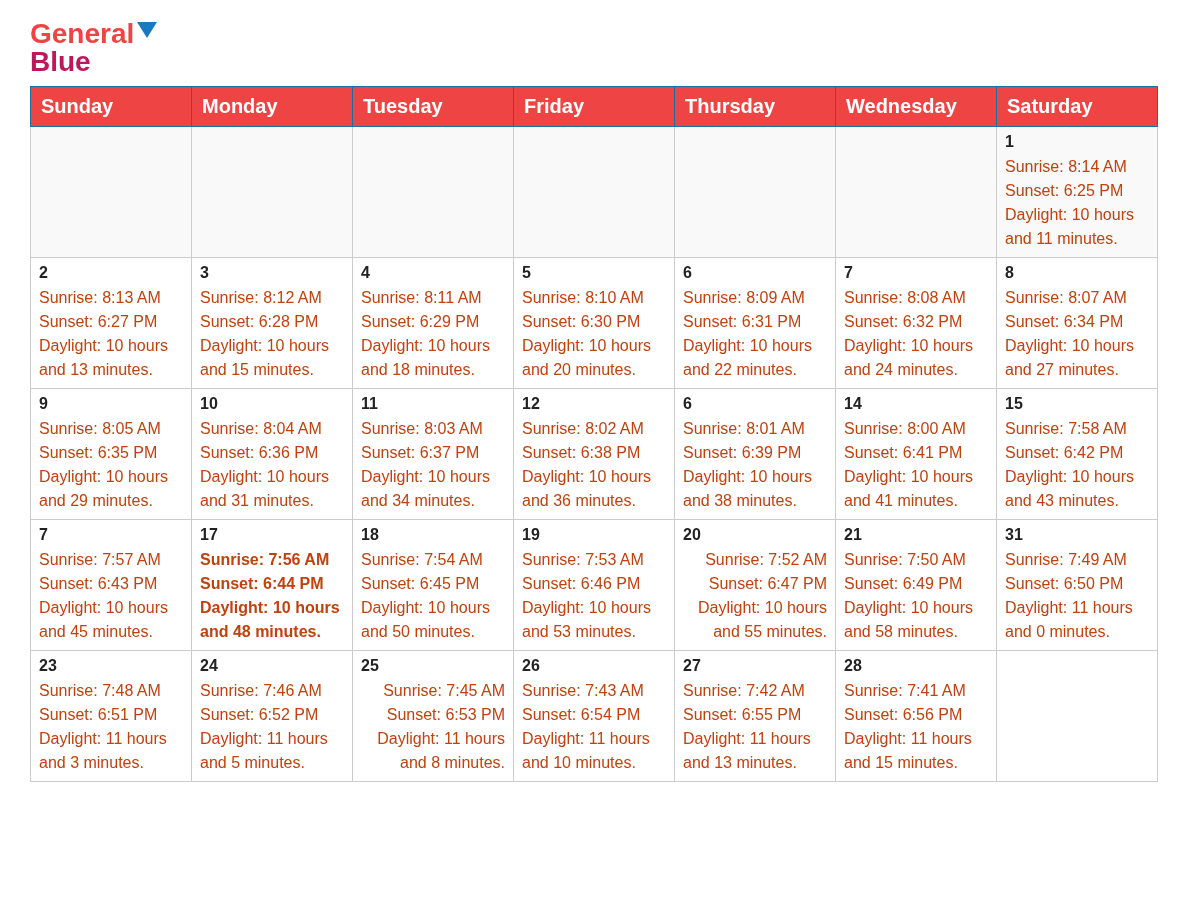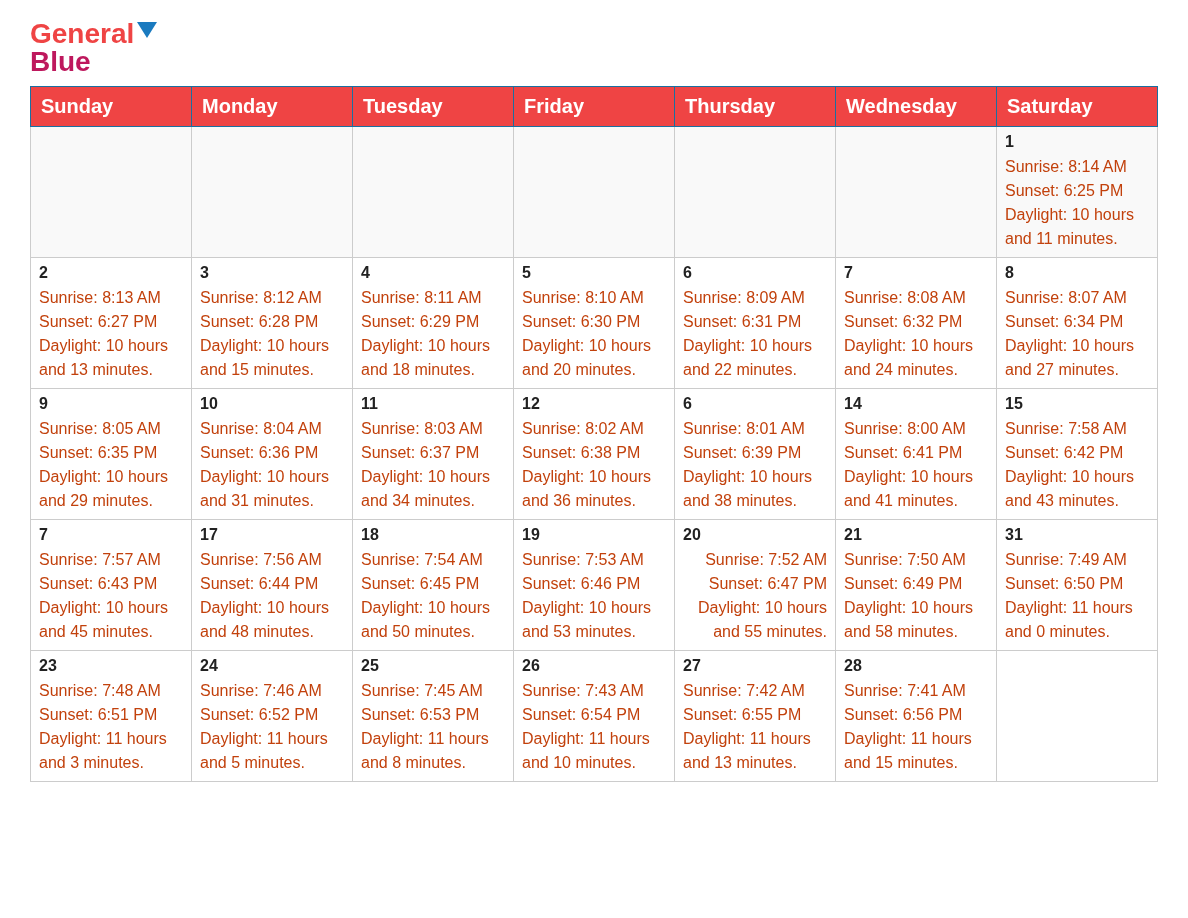--- a/index.html
+++ b/index.html
@@ -238,21 +238,21 @@
       </tr>
       <tr>
         <td>
           <span class="day-number">7</span>
           <div class="day-info" style="white-space: pre-line;">Sunrise: 7:57 AM
 Sunset: 6:43 PM
 Daylight: 10 hours and 45 minutes.</div>
         </td>
         <td>
           <span class="day-number">17</span>
-          <div class="day-info" style="white-space: pre-line;">Sunrise: 7:56 AM
+          <div class="day-info" style="white-space: pre-line; font-weight: bold;">Sunrise: 7:56 AM
 Sunset: 6:44 PM
 Daylight: 10 hours and 48 minutes.</div>
         </td>
         <td>
           <span class="day-number">18</span>
           <div class="day-info" style="white-space: pre-line;">Sunrise: 7:54 AM
 Sunset: 6:45 PM
 Daylight: 10 hours and 50 minutes.</div>
         </td>
         <td>
@@ -288,21 +288,21 @@
 Daylight: 11 hours and 3 minutes.</div>
         </td>
         <td>
           <span class="day-number">24</span>
           <div class="day-info" style="white-space: pre-line;">Sunrise: 7:46 AM
 Sunset: 6:52 PM
 Daylight: 11 hours and 5 minutes.</div>
         </td>
         <td>
           <span class="day-number">25</span>
-          <div class="day-info" style="white-space: pre-line;">Sunrise: 7:45 AM
+          <div class="day-info" style="white-space: pre-line; text-align: right;">Sunrise: 7:45 AM
 Sunset: 6:53 PM
 Daylight: 11 hours and 8 minutes.</div>
         </td>
         <td>
           <span class="day-number">26</span>
           <div class="day-info" style="white-space: pre-line;">Sunrise: 7:43 AM
 Sunset: 6:54 PM
 Daylight: 11 hours and 10 minutes.</div>
         </td>
         <td>

